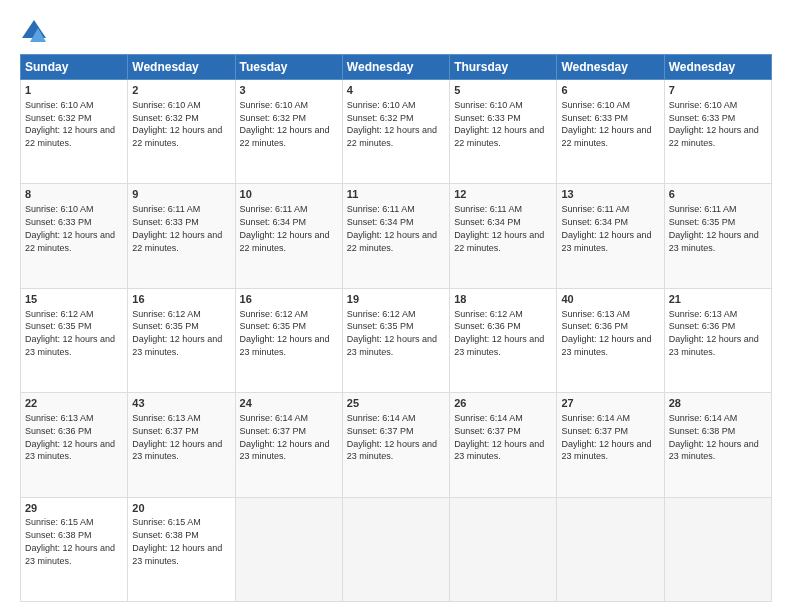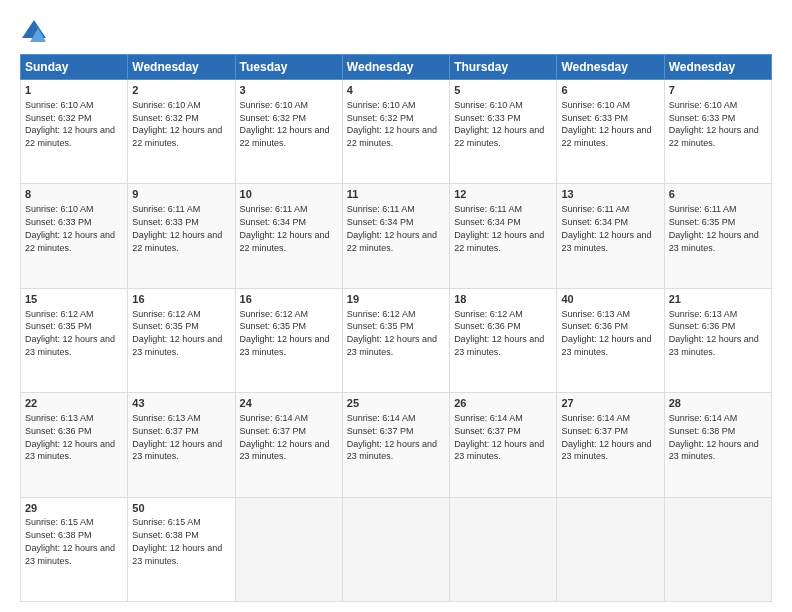--- a/index.html
+++ b/index.html
@@ -166,21 +166,21 @@
           <td><span class="day-num">22</span><span class="day-info">Sunrise: 6:13 AM</span><br><span class="day-info">Sunset: 6:36 PM</span><br><span class="day-info">Daylight: 12 hours and 23 minutes.</span></td>
           <td><span class="day-num">43</span><span class="day-info">Sunrise: 6:13 AM</span><br><span class="day-info">Sunset: 6:37 PM</span><br><span class="day-info">Daylight: 12 hours and 23 minutes.</span></td>
           <td><span class="day-num">24</span><span class="day-info">Sunrise: 6:14 AM</span><br><span class="day-info">Sunset: 6:37 PM</span><br><span class="day-info">Daylight: 12 hours and 23 minutes.</span></td>
           <td><span class="day-num">25</span><span class="day-info">Sunrise: 6:14 AM</span><br><span class="day-info">Sunset: 6:37 PM</span><br><span class="day-info">Daylight: 12 hours and 23 minutes.</span></td>
           <td><span class="day-num">26</span><span class="day-info">Sunrise: 6:14 AM</span><br><span class="day-info">Sunset: 6:37 PM</span><br><span class="day-info">Daylight: 12 hours and 23 minutes.</span></td>
           <td><span class="day-num">27</span><span class="day-info">Sunrise: 6:14 AM</span><br><span class="day-info">Sunset: 6:37 PM</span><br><span class="day-info">Daylight: 12 hours and 23 minutes.</span></td>
           <td><span class="day-num">28</span><span class="day-info">Sunrise: 6:14 AM</span><br><span class="day-info">Sunset: 6:38 PM</span><br><span class="day-info">Daylight: 12 hours and 23 minutes.</span></td>
         </tr>
         <tr>
           <td><span class="day-num">29</span><span class="day-info">Sunrise: 6:15 AM</span><br><span class="day-info">Sunset: 6:38 PM</span><br><span class="day-info">Daylight: 12 hours and 23 minutes.</span></td>
-          <td><span class="day-num">50</span><span class="day-info">Sunrise: 6:15 AM</span><br><span class="day-info">Sunset: 6:38 PM</span><br><span class="day-info">Daylight: 12 hours and 23 minutes.</span></td>
+          <td><span class="day-num">20</span><span class="day-info">Sunrise: 6:15 AM</span><br><span class="day-info">Sunset: 6:38 PM</span><br><span class="day-info">Daylight: 12 hours and 23 minutes.</span></td>
           <td class="empty"></td>
           <td class="empty"></td>
           <td class="empty"></td>
           <td class="empty"></td>
           <td class="empty"></td>
         </tr>
       </tbody>
   </table>
 </div>
 

